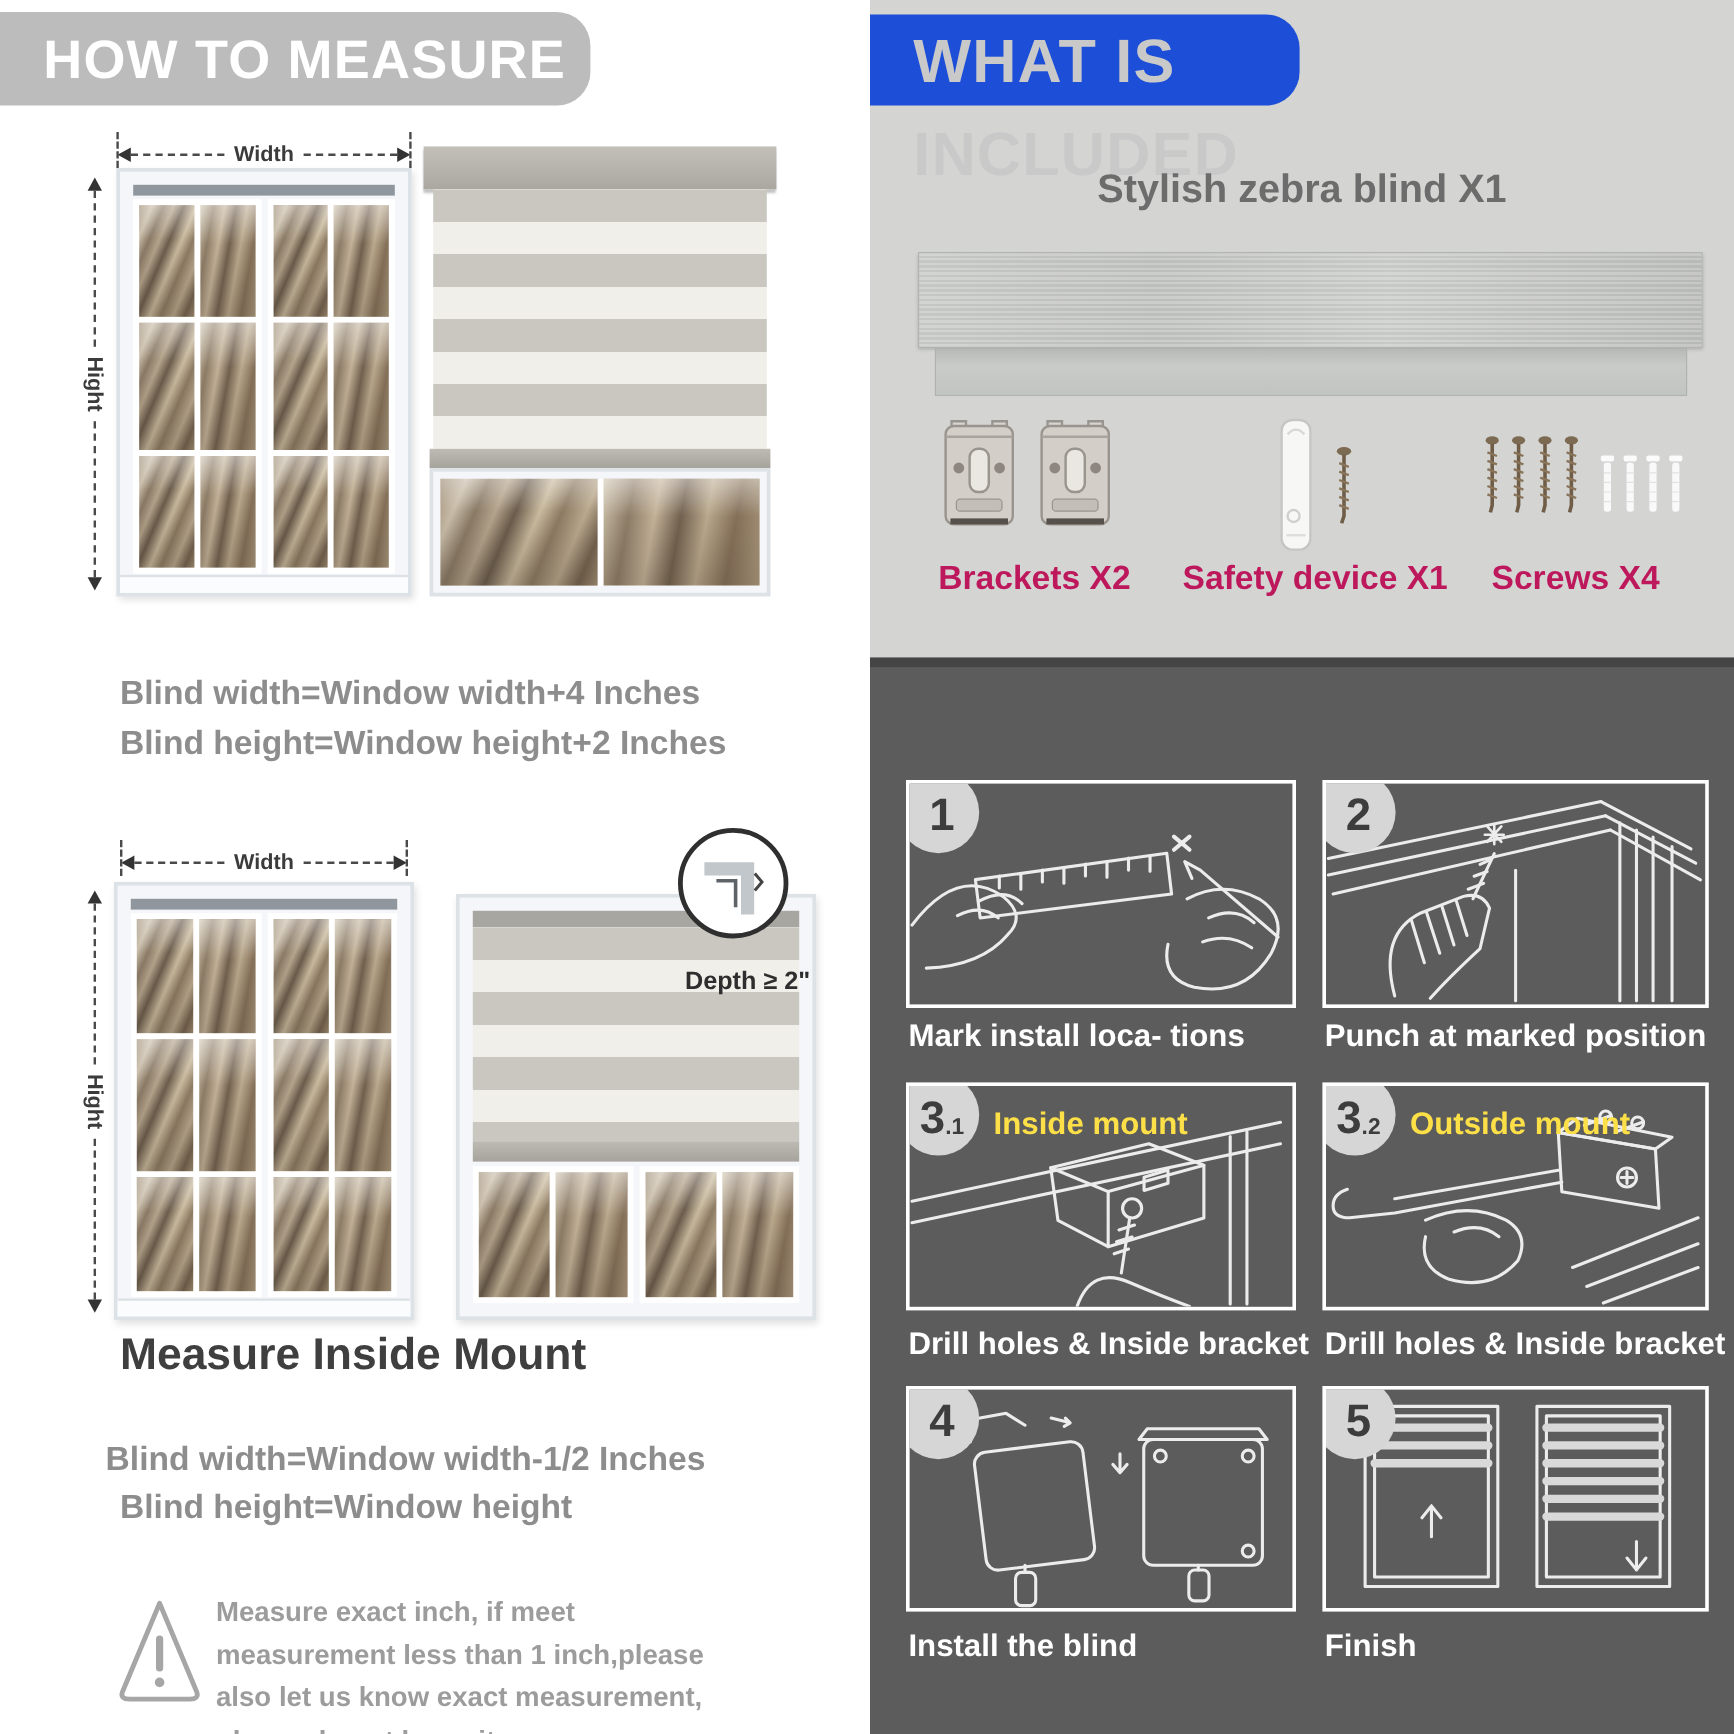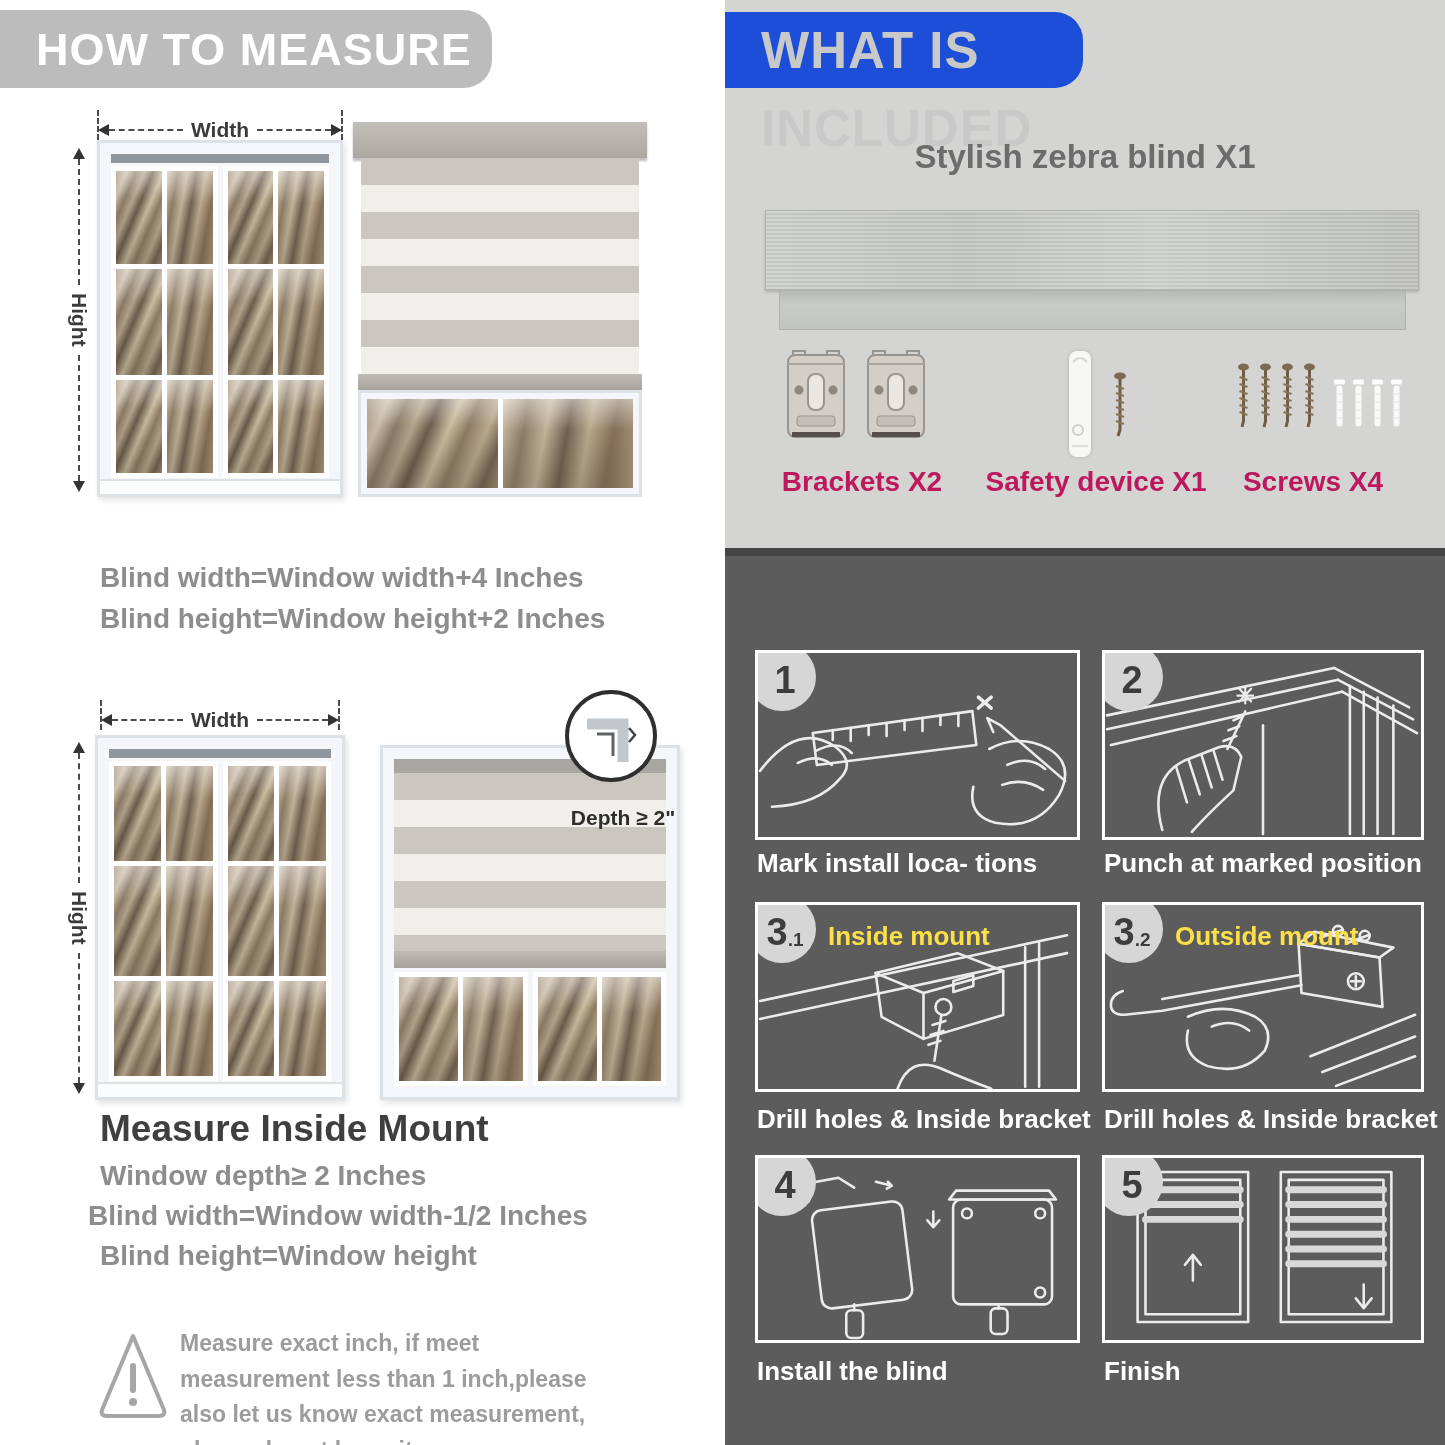--- a/index.html
+++ b/index.html
@@ -31,21 +31,21 @@
   .mw{position:absolute;height:34px;}
   .tick{position:absolute;top:0;height:30px;width:0;border-left:2px dashed #4a4a4a;}
   .tick.tl{left:0}.tick.tr{right:0}
   .mw-row{display:flex;align-items:center;margin-top:8px;padding:0 1px;}
   .dash{flex:1;height:0;border-top:2px dashed #4a4a4a;}
   .ah{width:0;height:0;display:block;}
   .ah.l{border-right:11px solid #333;border-top:6px solid transparent;border-bottom:6px solid transparent;}
   .ah.r{border-left:11px solid #333;border-top:6px solid transparent;border-bottom:6px solid transparent;}
   .ah.u{border-bottom:11px solid #333;border-left:6px solid transparent;border-right:6px solid transparent;}
   .ah.d{border-top:11px solid #333;border-left:6px solid transparent;border-right:6px solid transparent;}
-  .mlabel{font-size:21px;font-weight:bold;color:#3b3b3b;margin:0 8px;white-space:nowrap;}
+  .mlabel{font-size:18px;font-weight:bold;color:#3b3b3b;margin:0 8px;white-space:nowrap;}
   .mh{position:absolute;width:26px;display:flex;flex-direction:column;align-items:center;}
   .vdash{flex:1;width:0;border-left:2px dashed #4a4a4a;}
   .mlabel.v{writing-mode:vertical-rl;margin:8px 0;}
   
   .blind{position:absolute;}
   .headrail{position:absolute;left:-5px;right:-5px;top:0;height:36px;
     background:linear-gradient(#c2c0b9,#a9a7a0);box-shadow:0 3px 2px rgba(0,0,0,.25);}
   .shade{position:absolute;left:3px;right:3px;
     background:repeating-linear-gradient(180deg,#c9c7c0 0 27px,#f1efe9 27px 54px);}
   .bottomrail{position:absolute;left:0;right:0;height:16px;background:linear-gradient(#bdbbb4,#a5a39c);}
@@ -236,21 +236,20 @@
   <div class="magnifier" style="left:565px;top:690px;">
     <svg width="64" height="64" viewBox="0 0 64 64">
       <path d="M8 20 H44 V58" stroke="#c2c7cc" stroke-width="11" fill="none"></path>
       <path d="M18 30 H34 V52" stroke="#5e6368" stroke-width="3" fill="none"></path>
       <path d="M50 24 l6 7 l-6 7" stroke="#444" stroke-width="2.5" fill="none"></path>
     </svg>
   </div>
   <div class="depth-label" style="left:558px;top:806px;width:130px;text-align:center;">Depth ≥ 2"</div>
 
   <div class="h-dark" style="left:100px;top:1108px;">Measure Inside Mount</div>
-  <div class="rule" style="left:100px;top:1160px;">Window depth≥ 2 Inches</div>
   <div class="rule" style="left:88px;top:1200px;">Blind width=Window width-1/2 Inches</div>
   <div class="rule" style="left:100px;top:1240px;">Blind height=Window height</div>
 
   <svg class="abs" style="left:96px;top:1330px;" width="74" height="90" viewBox="0 0 74 90">
     <path d="M37 6 L68 80 Q70 86 62 86 L12 86 Q4 86 6 80 Z" fill="none" stroke="#a6a6a6" stroke-width="4" stroke-linejoin="round"></path>
     <path d="M37 36 V60" stroke="#a6a6a6" stroke-width="6" stroke-linecap="round"></path>
     <circle cx="37" cy="72" r="4" fill="#a6a6a6"></circle>
   </svg>
   <div class="warn-text" style="left:180px;top:1326px;width:455px;">Measure exact inch, if meet measurement less than 1 inch,please also let us know exact measurement, please do not leave it</div>
 </div>

